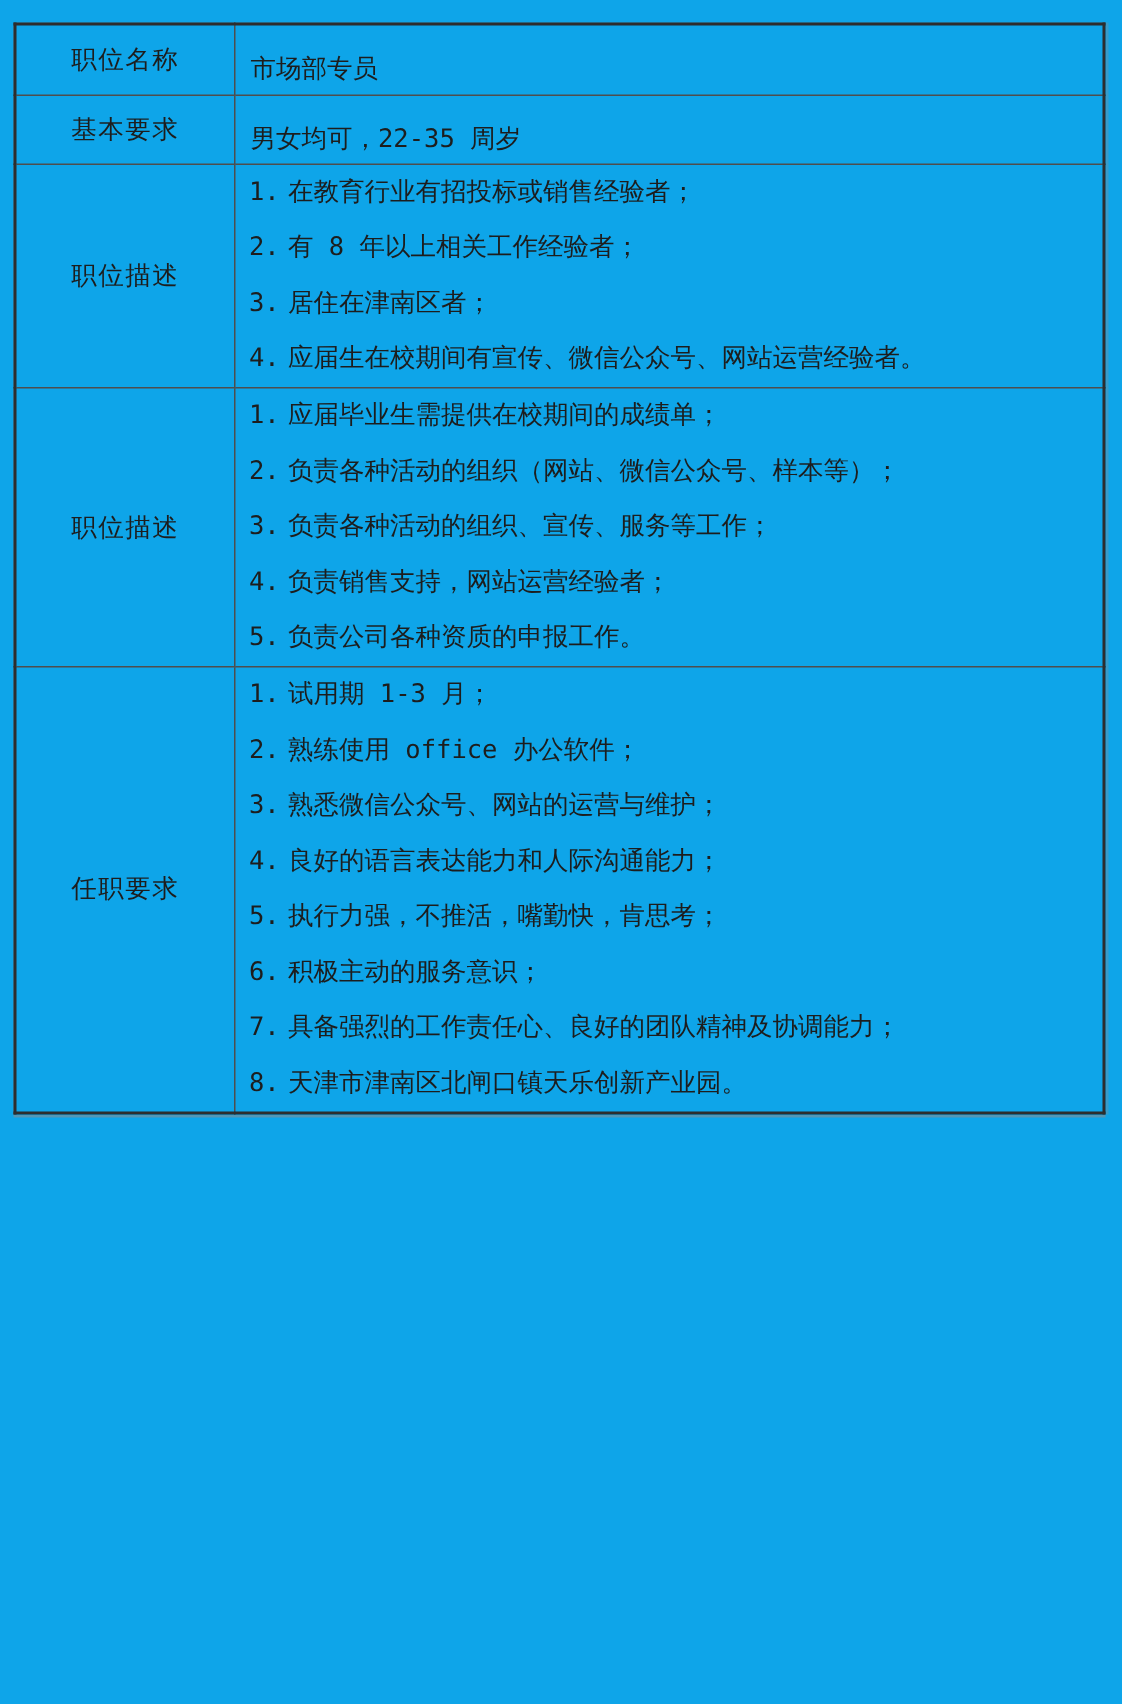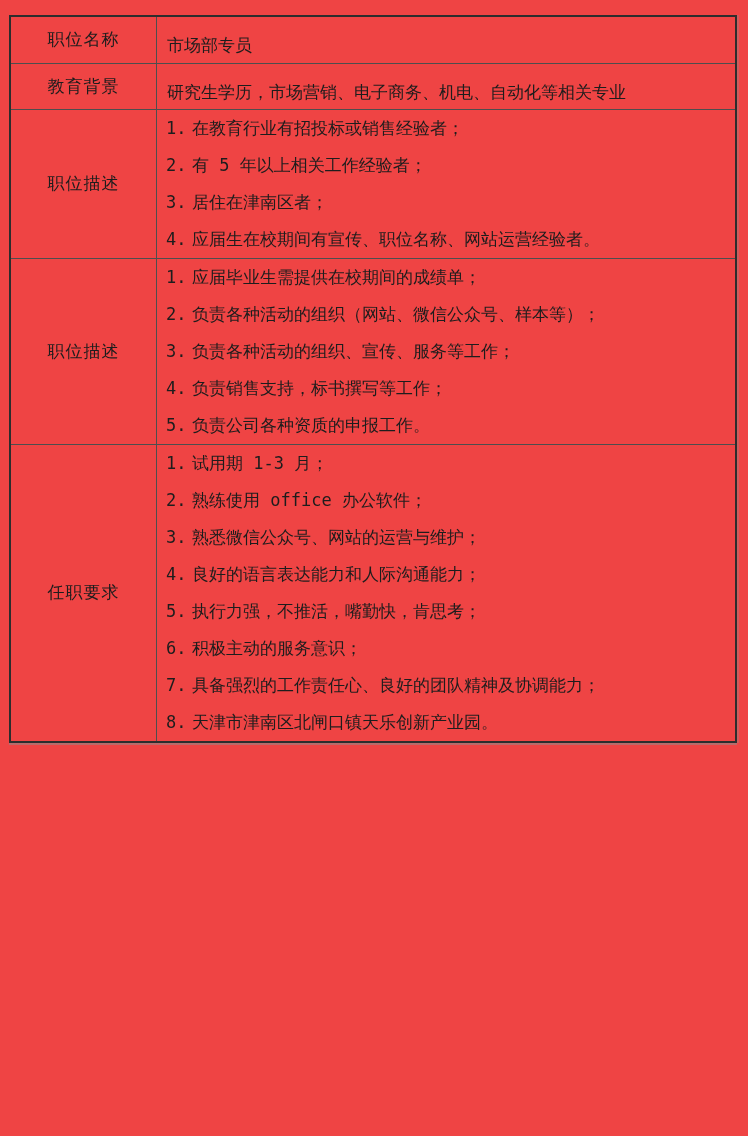--- a/index.html
+++ b/index.html
@@ -4,21 +4,21 @@
 <style>
   html, body {
     margin: 0;
     padding: 0;
     background: #ffffff;
   }
   .page {
     position: relative;
     width: 748px;
     height: 1136px;
-    background: #ef4444;
+    background: #0ea5e9;
     overflow: hidden;
     font-family: "DejaVu Sans Mono", "DejaVu Serif", "Liberation Serif", serif;
     color: #1d1d1d;
   }
   table.jobtable {
     position: absolute;
     left: 9px;
     top: 15px;
     width: 728px;
     border-collapse: collapse;
@@ -65,62 +65,62 @@
 <body>
 
 <div class="page">
   <table class="jobtable">
     <tbody id="table-body">
         <tr>
           <td class="label-cell">职位名称</td>
           <td class="content-cell">市场部专员</td>
         </tr>
         <tr>
-          <td class="label-cell">教育背景</td>
-          <td class="content-cell">研究生学历，市场营销、电子商务、机电、自动化等相关专业</td>
+          <td class="label-cell">基本要求</td>
+          <td class="content-cell">男女均可，22-35 周岁</td>
         </tr>
         <tr>
           <td class="label-cell">职位描述</td>
           <td class="list-cell">
             <div class="li">
               <span class="num">1.</span>
               <span class="txt">在教育行业有招投标或销售经验者；</span>
             </div>
             <div class="li">
               <span class="num">2.</span>
-              <span class="txt">有 5 年以上相关工作经验者；</span>
+              <span class="txt">有 8 年以上相关工作经验者；</span>
             </div>
             <div class="li">
               <span class="num">3.</span>
               <span class="txt">居住在津南区者；</span>
             </div>
             <div class="li">
               <span class="num">4.</span>
-              <span class="txt">应届生在校期间有宣传、职位名称、网站运营经验者。</span>
+              <span class="txt">应届生在校期间有宣传、微信公众号、网站运营经验者。</span>
             </div>
           </td>
         </tr>
         <tr>
           <td class="label-cell">职位描述</td>
           <td class="list-cell">
             <div class="li">
               <span class="num">1.</span>
               <span class="txt">应届毕业生需提供在校期间的成绩单；</span>
             </div>
             <div class="li">
               <span class="num">2.</span>
               <span class="txt">负责各种活动的组织（网站、微信公众号、样本等）；</span>
             </div>
             <div class="li">
               <span class="num">3.</span>
               <span class="txt">负责各种活动的组织、宣传、服务等工作；</span>
             </div>
             <div class="li">
               <span class="num">4.</span>
-              <span class="txt">负责销售支持，标书撰写等工作；</span>
+              <span class="txt">负责销售支持，网站运营经验者；</span>
             </div>
             <div class="li">
               <span class="num">5.</span>
               <span class="txt">负责公司各种资质的申报工作。</span>
             </div>
           </td>
         </tr>
         <tr>
           <td class="label-cell">任职要求</td>
           <td class="list-cell">

